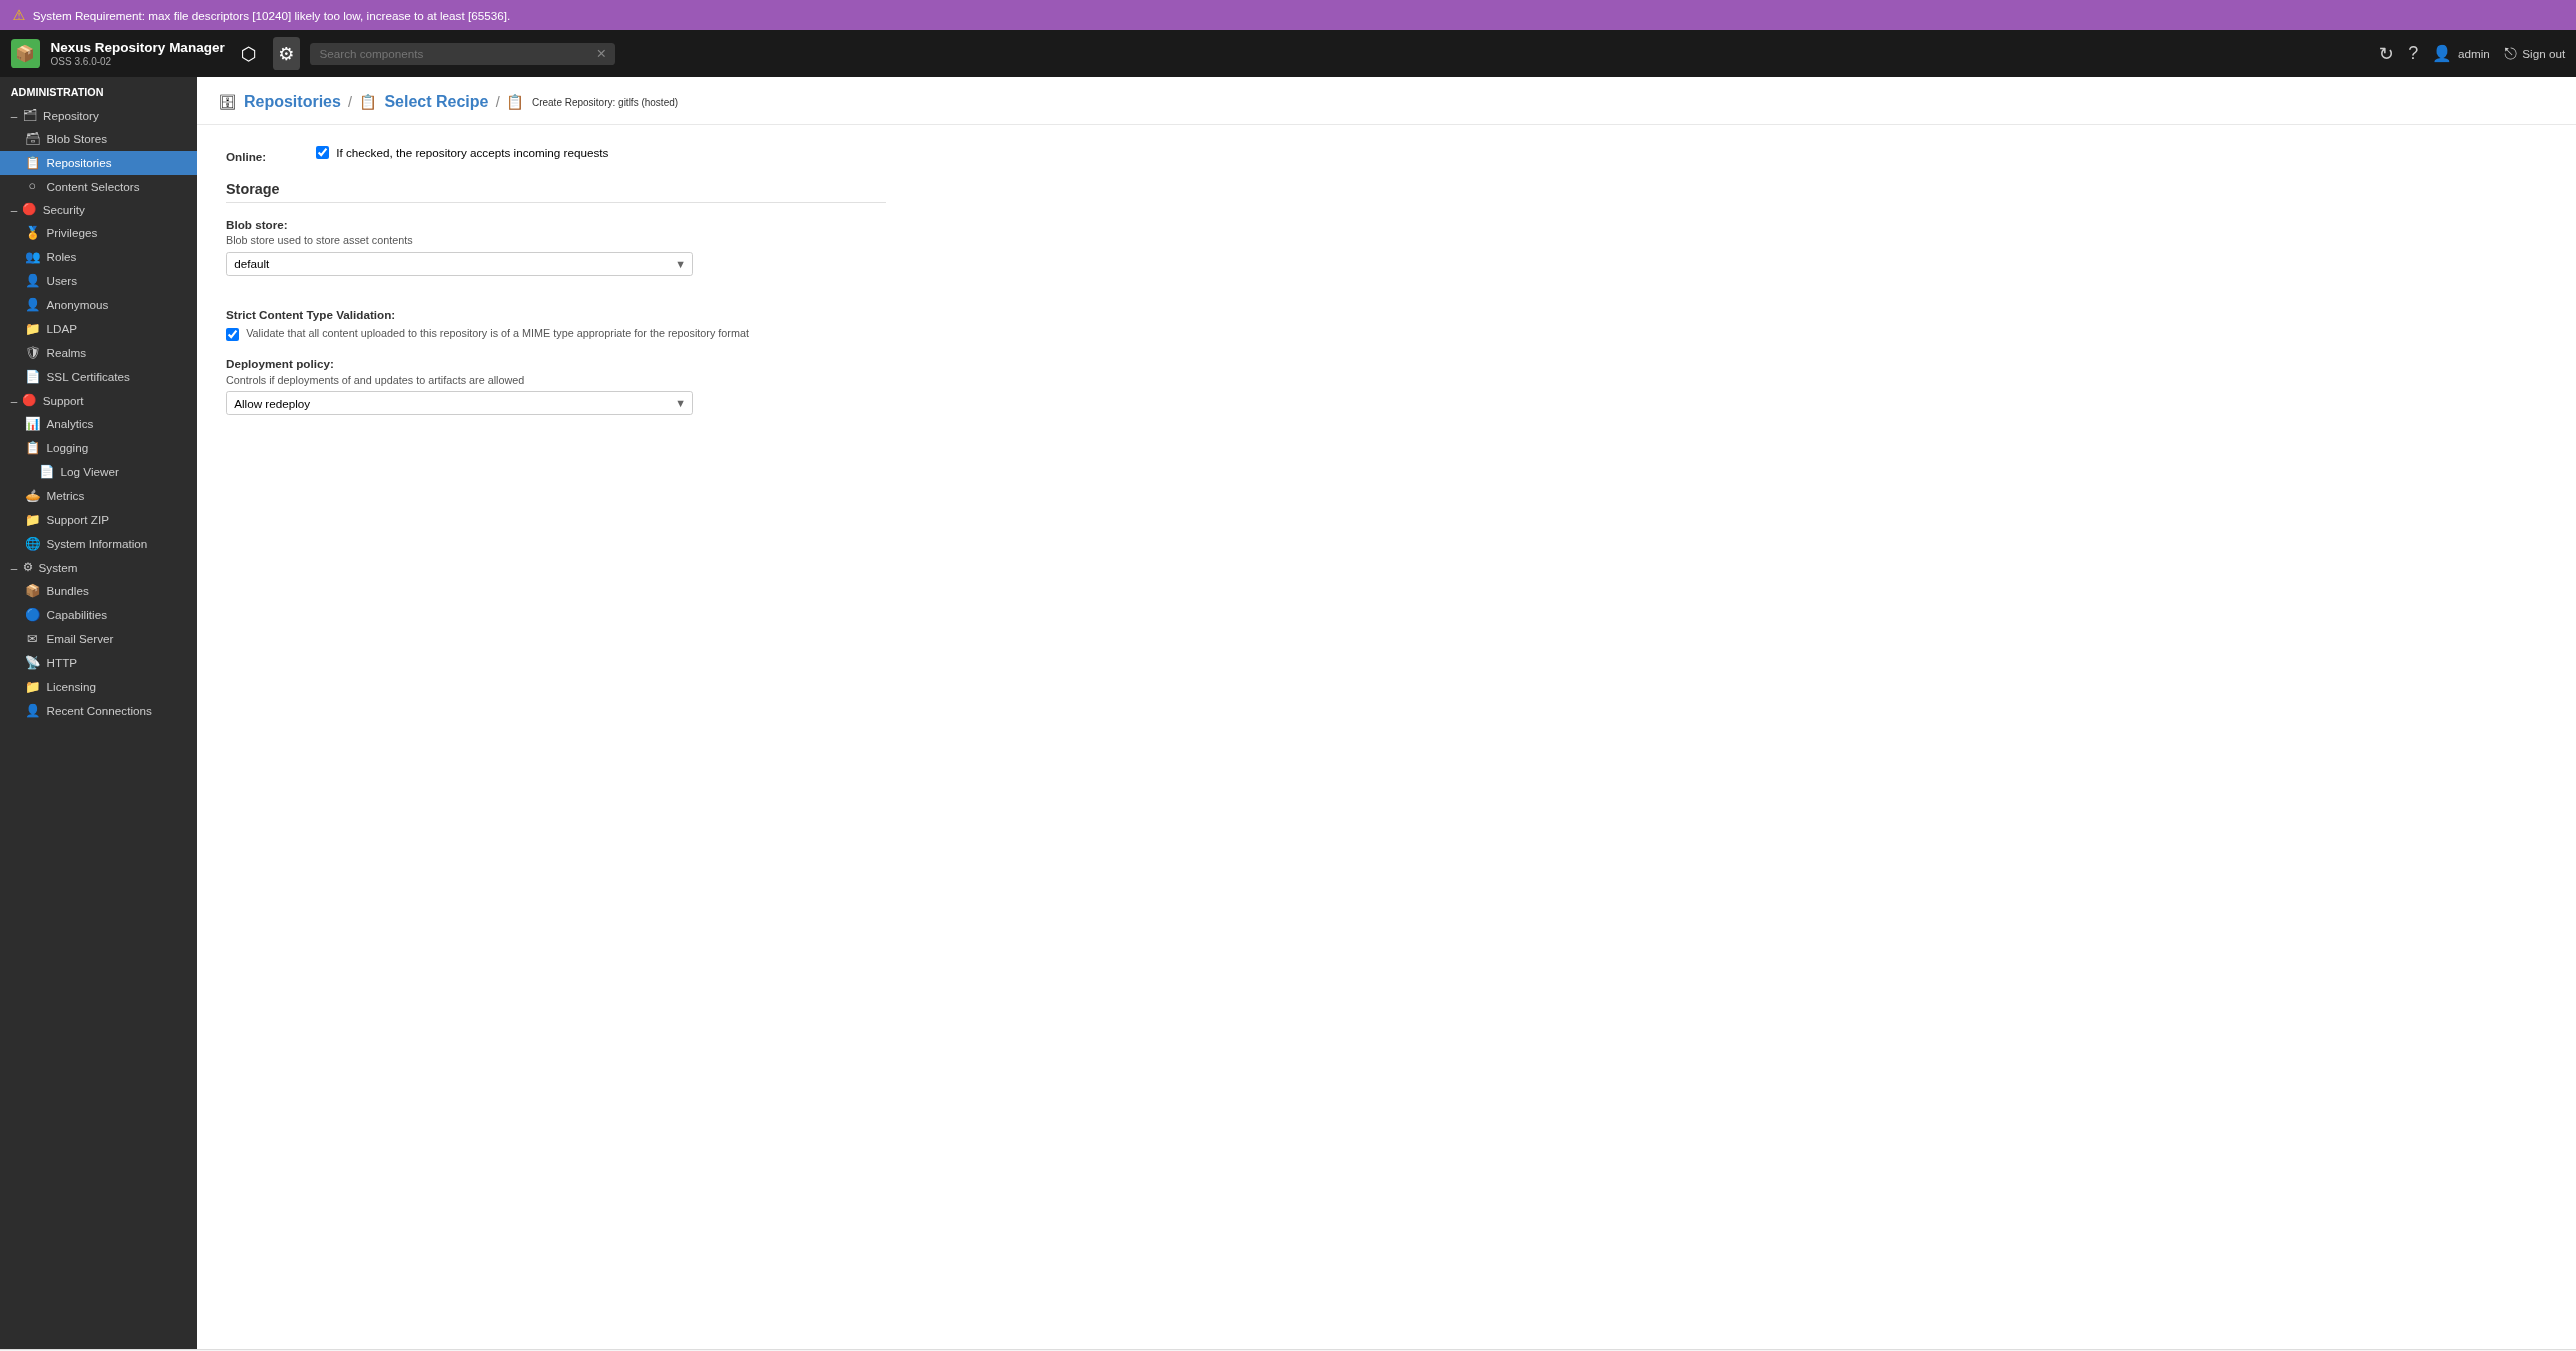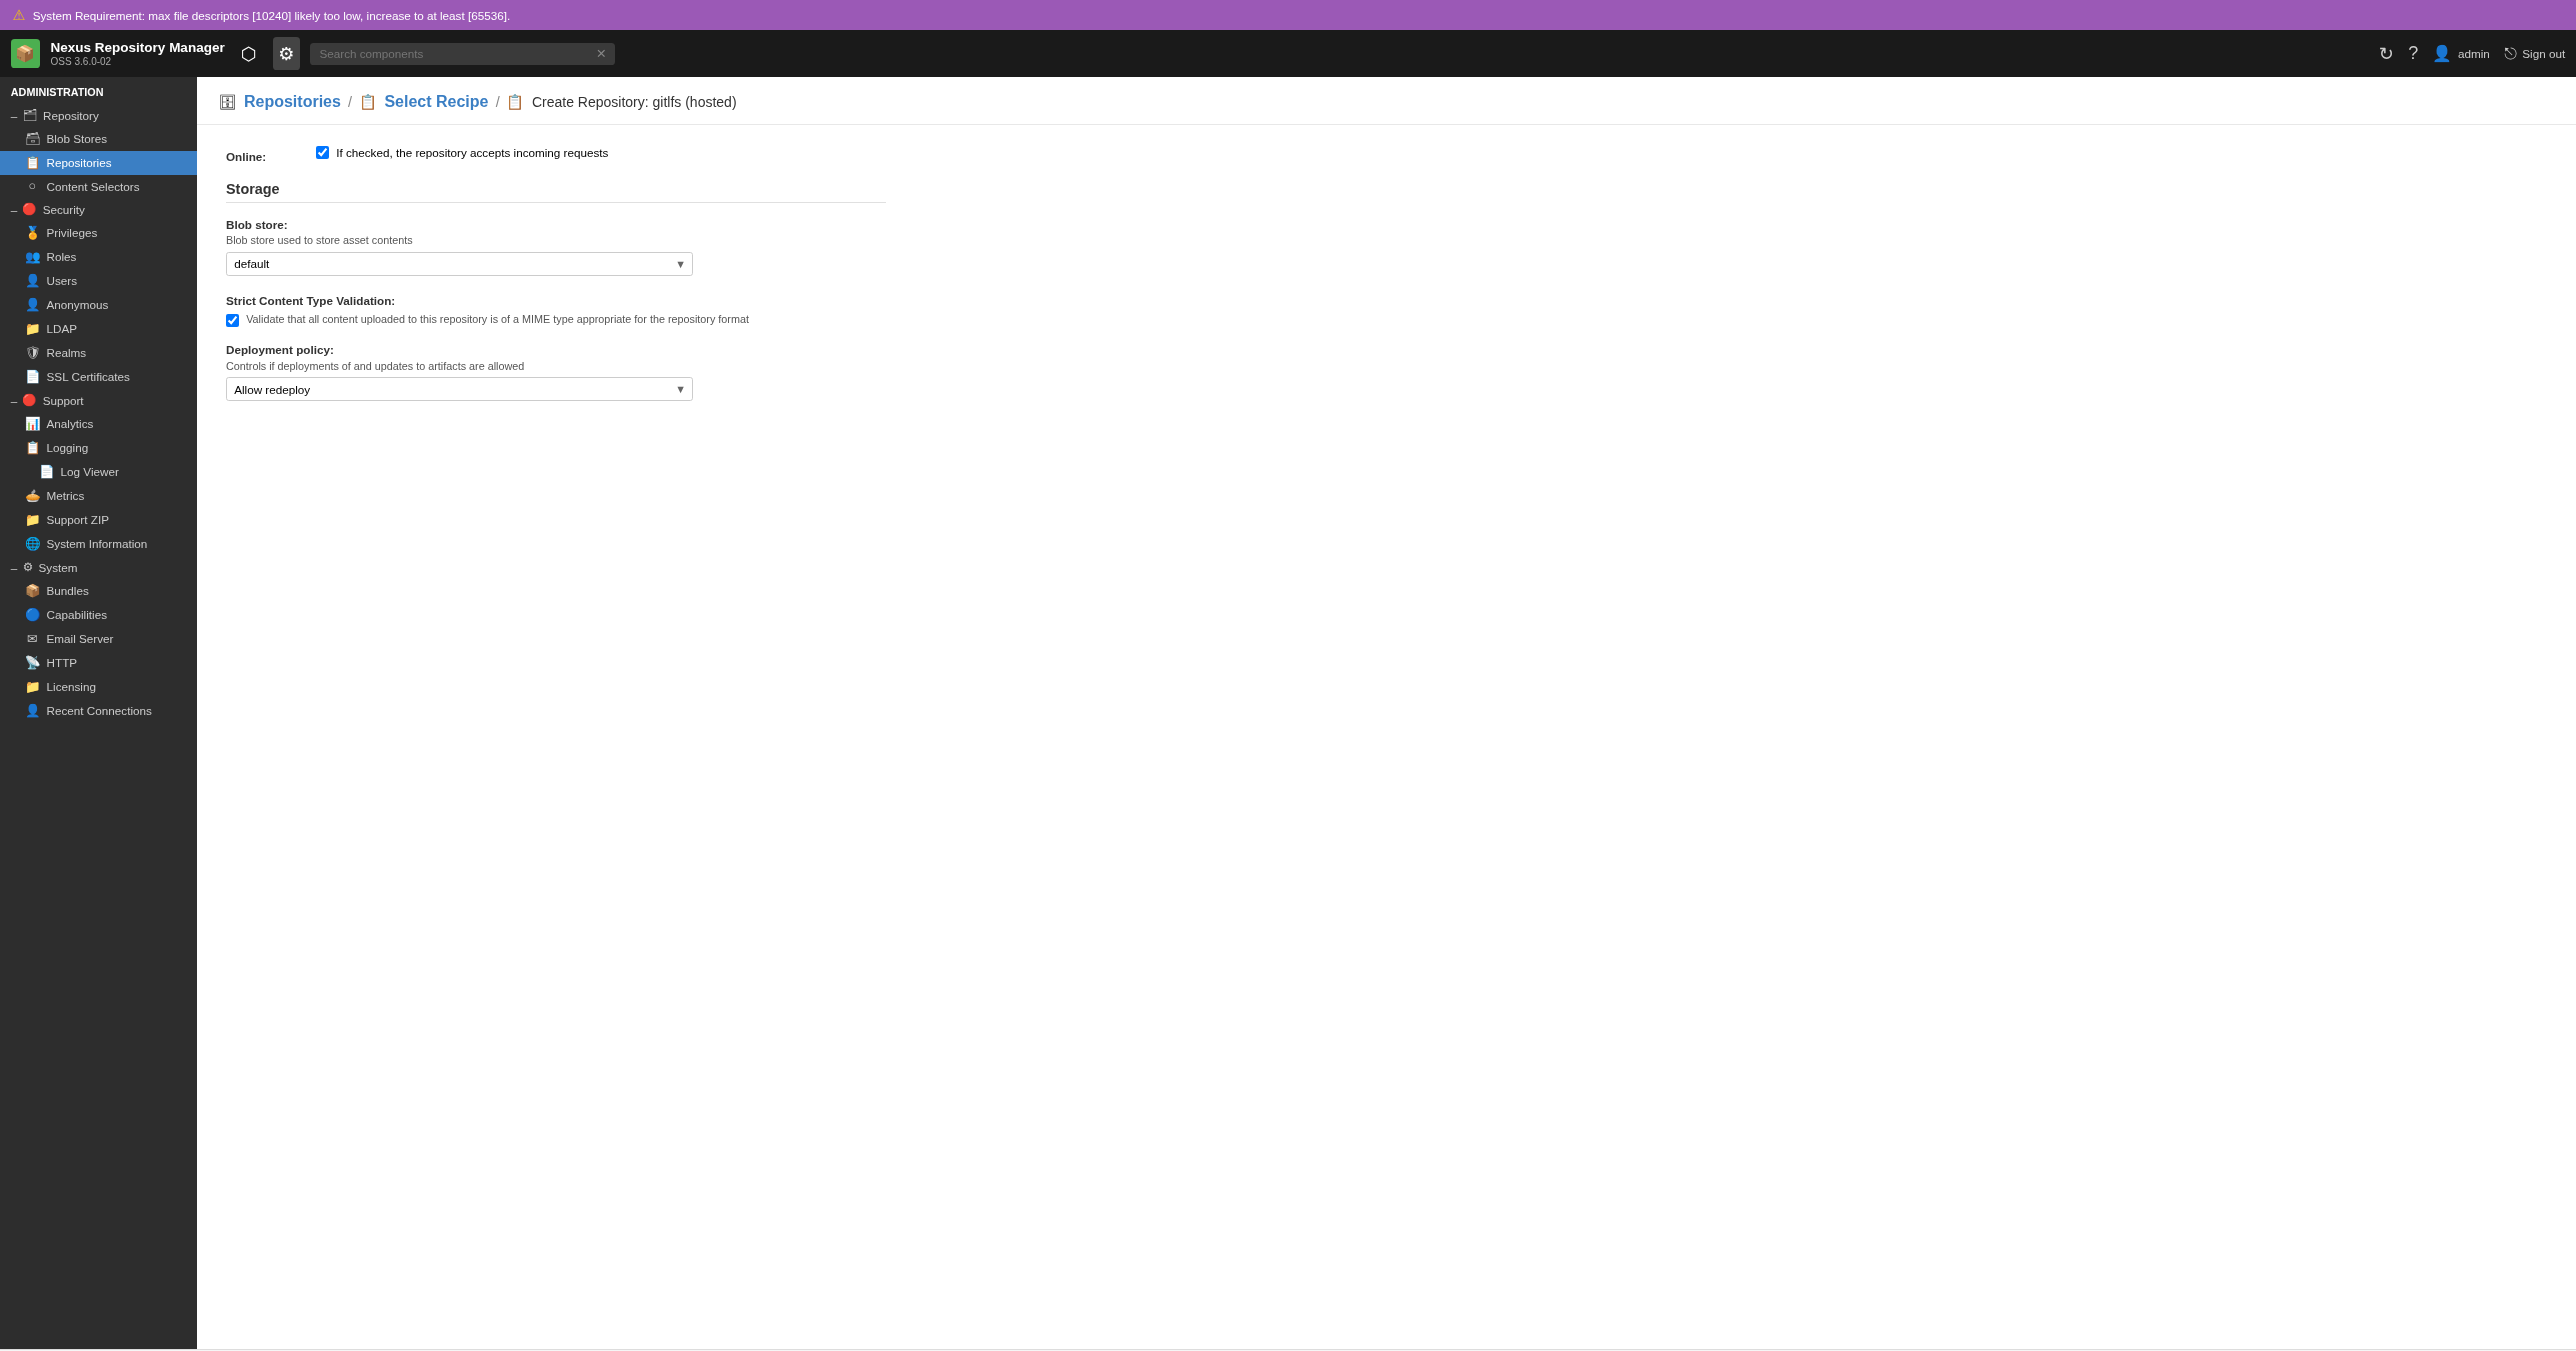--- a/index.html
+++ b/index.html
@@ -121,21 +121,21 @@
     
     .breadcrumb {
       display: flex; align-items: center; gap: 7.2px;
       padding: 16px 21.5px 12.6px;
       font-size: 14.4px;
       border-bottom: 0.9px solid #e8e8e8;
     }
     .breadcrumb .bc-link { color: #3b7fc4; font-weight: bold; cursor: pointer; font-size: 16px; }
     .breadcrumb .bc-sep { color: #888; }
     .breadcrumb .bc-recipe-icon { font-size: 14.4px; color: #555; }
-    .breadcrumb .bc-current { color: #333; font-size: 14px; }
+    .breadcrumb .bc-current { color: #333; font-size: 10px; }
 
     
     .form-area {
       padding: 21.5px 29px;
       max-width: 718px;
     }
 
     .form-row {
       display: flex; align-items: flex-start; gap: 18px;
       margin-bottom: 12.6px;
@@ -395,21 +395,21 @@
         <div class="form-field">
           <div style="display:flex; align-items:center; gap:7.2px;">
             <input type="checkbox" checked="" style="">
             <label>If checked, the repository accepts incoming requests</label>
           </div>
         </div>
       </div>
 
       <div class="section-title">Storage</div>
 
-      <div style="margin-bottom:18px;">
+      <div style="margin-bottom:32px;">
         <div class="sub-section-label">Blob store:</div>
         <div class="sub-section-hint">Blob store used to store asset contents</div>
         <div class="form-select-wrapper">
           <select class="form-select">
             <option>default</option>
           </select>
           <span class="select-arrow">▼</span>
         </div>
       </div>
 

